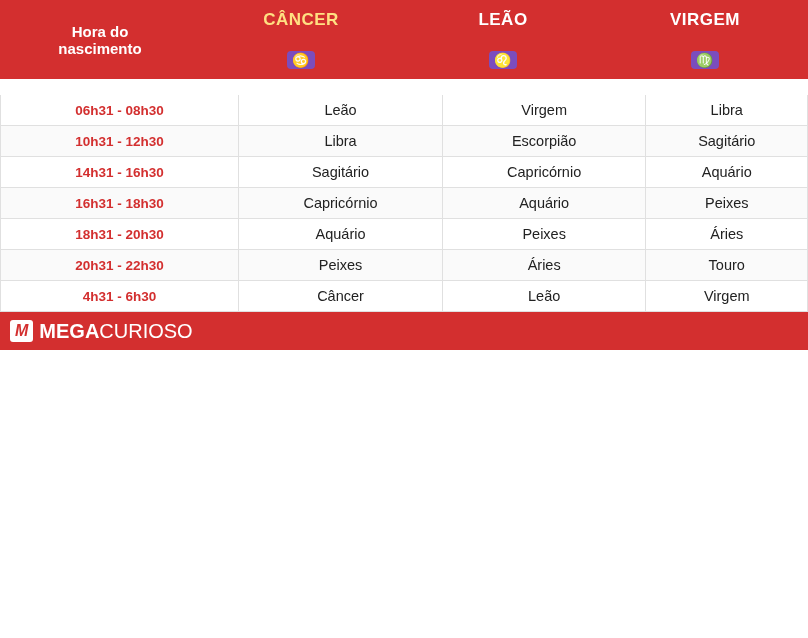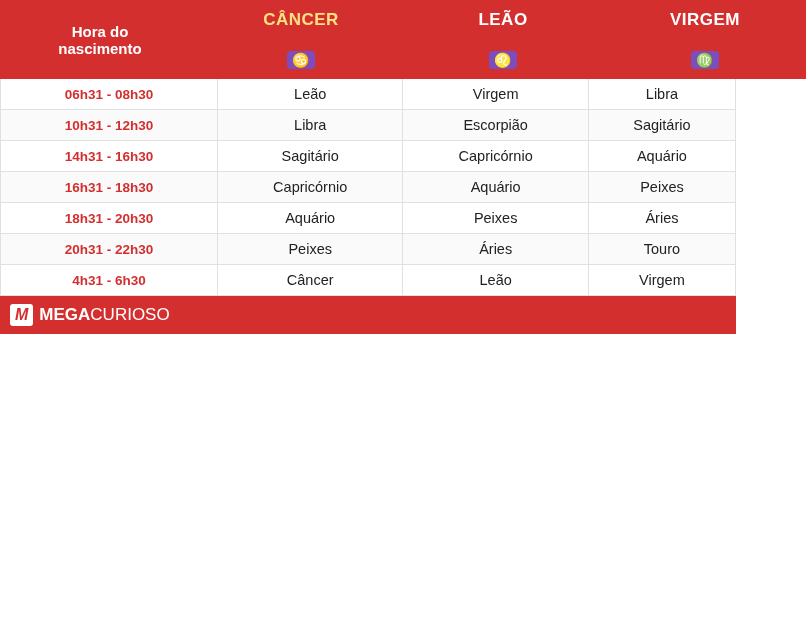--- a/index.html
+++ b/index.html
@@ -4,21 +4,21 @@
   <style>
     * { margin: 0; padding: 0; box-sizing: border-box; }
     body {
       font-family: Arial, sans-serif;
       background: #fff;
       width: 808px;
       height: 638px;
       overflow: hidden;
     }
     .container {
-      width: 736px;
+      width: 808px;
       background: #fff;
     }
     
     .header {
       display: grid;
       grid-template-columns: 200px 202px 202px 202px;
       background-color: #d32f2f;
     }
     .header-cell {
       background-color: #d32f2f;
@@ -104,33 +104,34 @@
       color: #d32f2f;
       font-weight: 900;
       font-size: 16px;
       padding: 2px 5px;
       border-radius: 3px;
       margin-right: 6px;
       font-style: italic;
     }
     .footer-logo-text {
       color: #fff;
-      font-size: 17px;
+      font-size: 20px;
       font-weight: bold;
     }
     .footer-logo-text span.mega {
       font-weight: 800;
     }
     .footer-logo-text span.curioso {
       font-weight: 400;
     }
     
     .table-wrapper {
       border: 1px solid #e0e0e0;
       border-top: none;
+      margin-top: 16px;
     }
   </style>
 </head>
 <body>
 
 <div class="container">
 
   <div class="header">
     <div class="header-cell time-col">
       <div>

